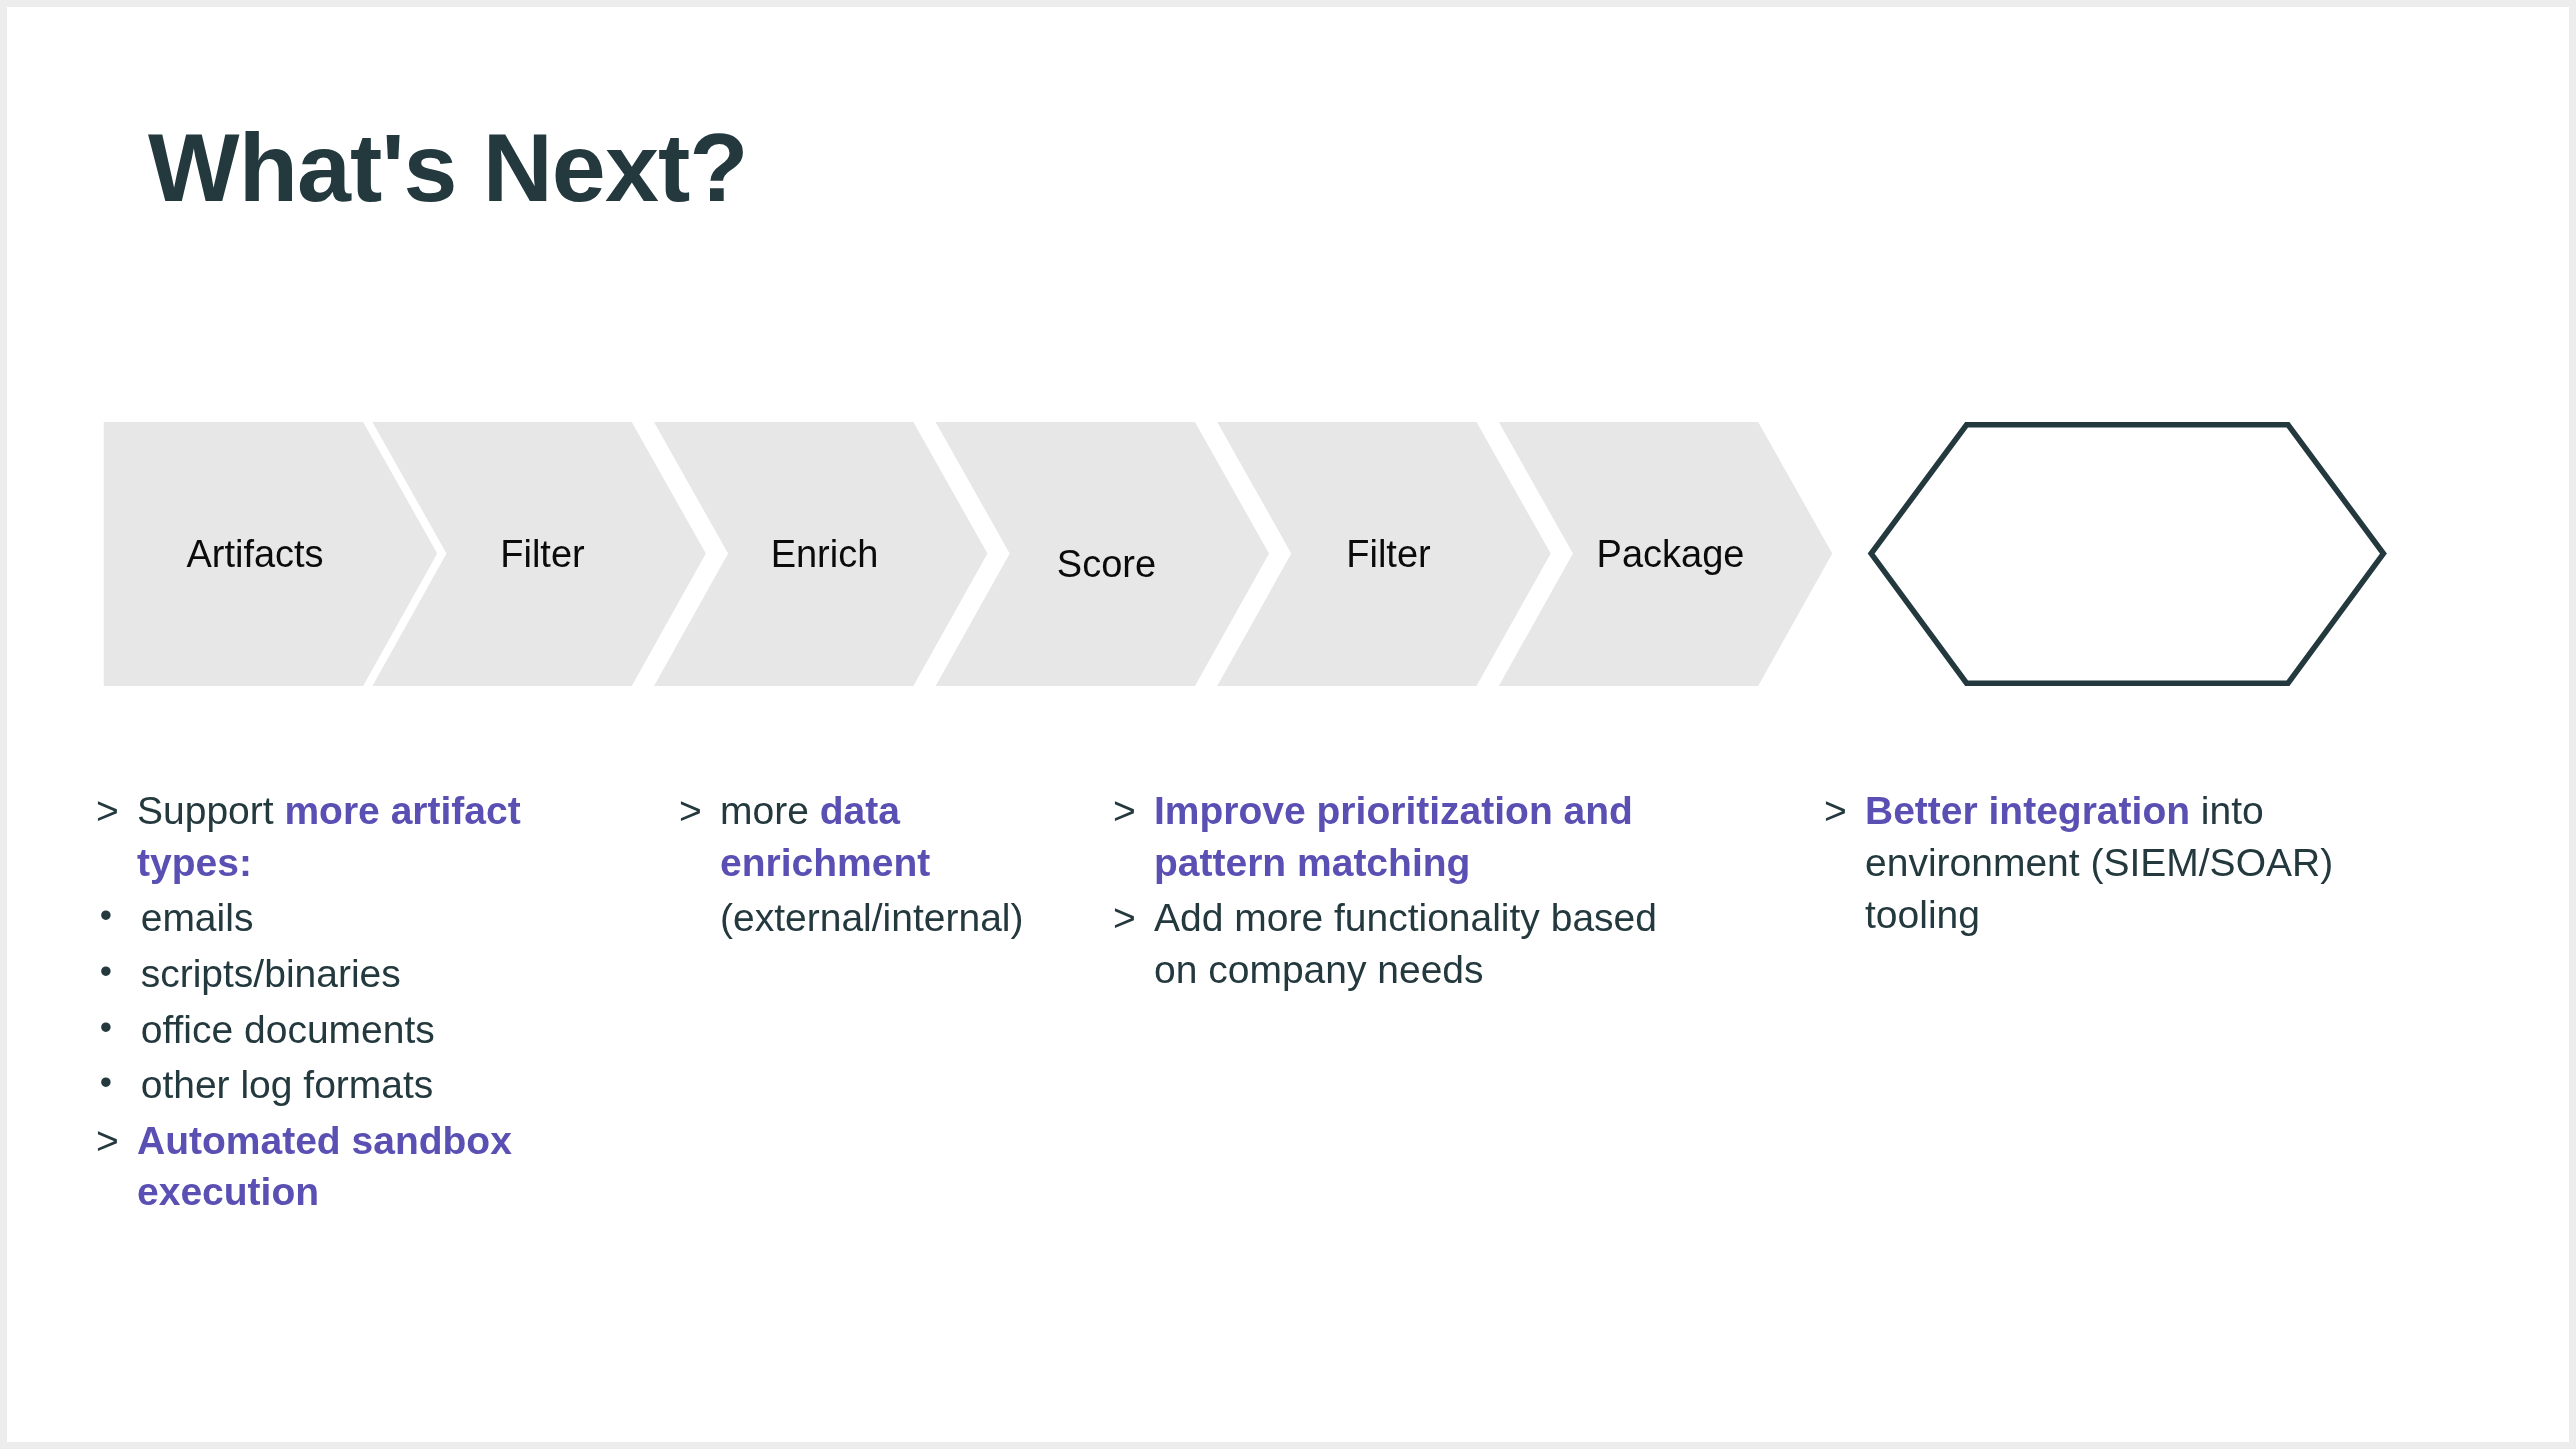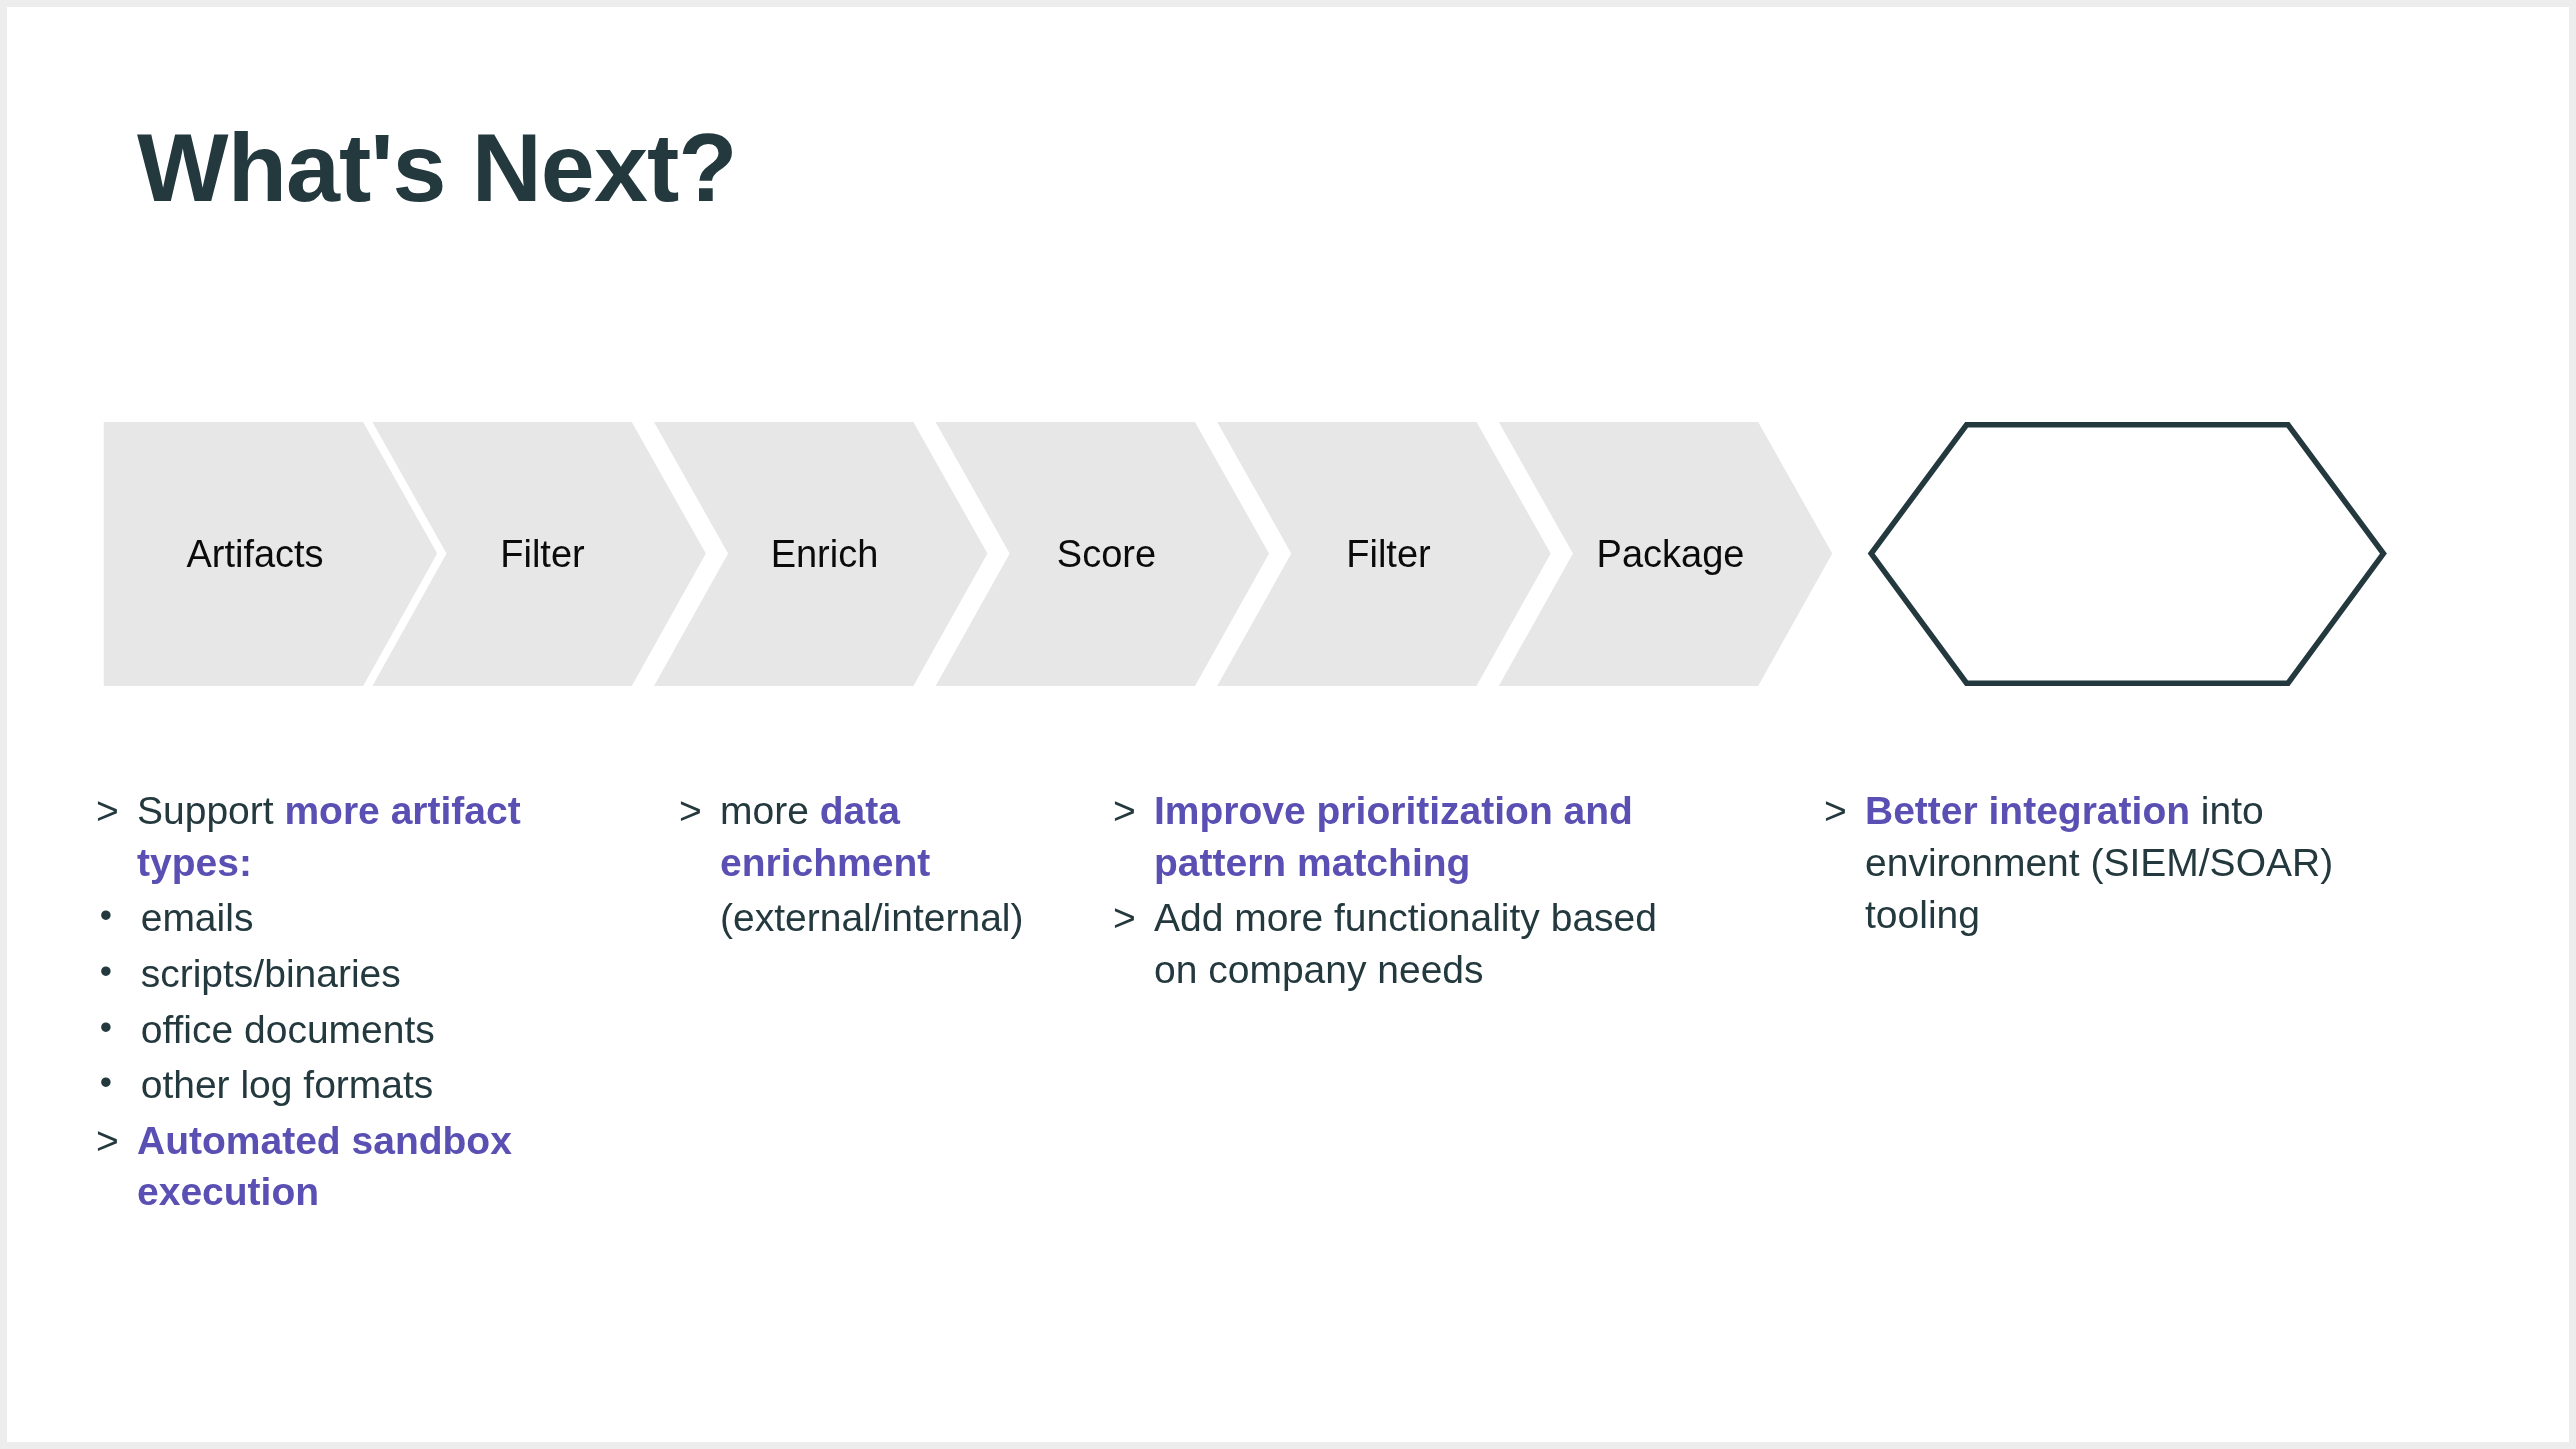--- a/index.html
+++ b/index.html
@@ -16,21 +16,21 @@
     height: 1449px;
     background: #ffffff;
     box-sizing: border-box;
     border: 7.4px solid #ededed;
     overflow: hidden;
   }
 
   
   #slide-title {
     position: absolute;
-    left: 130px;
+    left: 141px;
     top: 108px;
     font-size: 97px;
     font-weight: 700;
     letter-spacing: -0.9px;
     color: #23393e;
     line-height: 1.1;
     white-space: nowrap;
   }
 
   
@@ -126,21 +126,21 @@
       <polygon fill="#e7e7e7" points="1304,0 1584,0 1664,142 1584,285 1304,285 1384,142"></polygon>
 
       <polygon fill="#e7e7e7" points="1608,0 1888,0 1968,142 1888,285 1608,285 1688,142"></polygon>
 
       <polygon fill="#ffffff" stroke="#23393e" stroke-width="6" stroke-linejoin="miter" points="2113,3 2460,3 2563,142 2460,282 2113,282 2010,142"></polygon>
     </svg>
 
     <div class="chev-label" style="left:95px; width:306px;">Artifacts</div>
     <div class="chev-label" style="left:401px; width:269px;">Filter</div>
     <div class="chev-label" style="left:683px; width:269px;">Enrich</div>
-    <div class="chev-label" style="left:965px; width:269px;">Score</div>
+    <div class="chev-label" style="left:965px; width:269px;margin-top:10px;">Score</div>
     <div class="chev-label" style="left:1247px; width:269px;">Filter</div>
     <div class="chev-label" style="left:1529px; width:269px;">Package</div>
 
   </div>
 
   <div class="col" id="col-1" style="left:89px; width:492px;">
 
     <div class="bullet-row">
       <span class="marker">&gt;</span>
       <span class="btext"><span>Support </span><span class="hl">more artifact types:</span></span>

